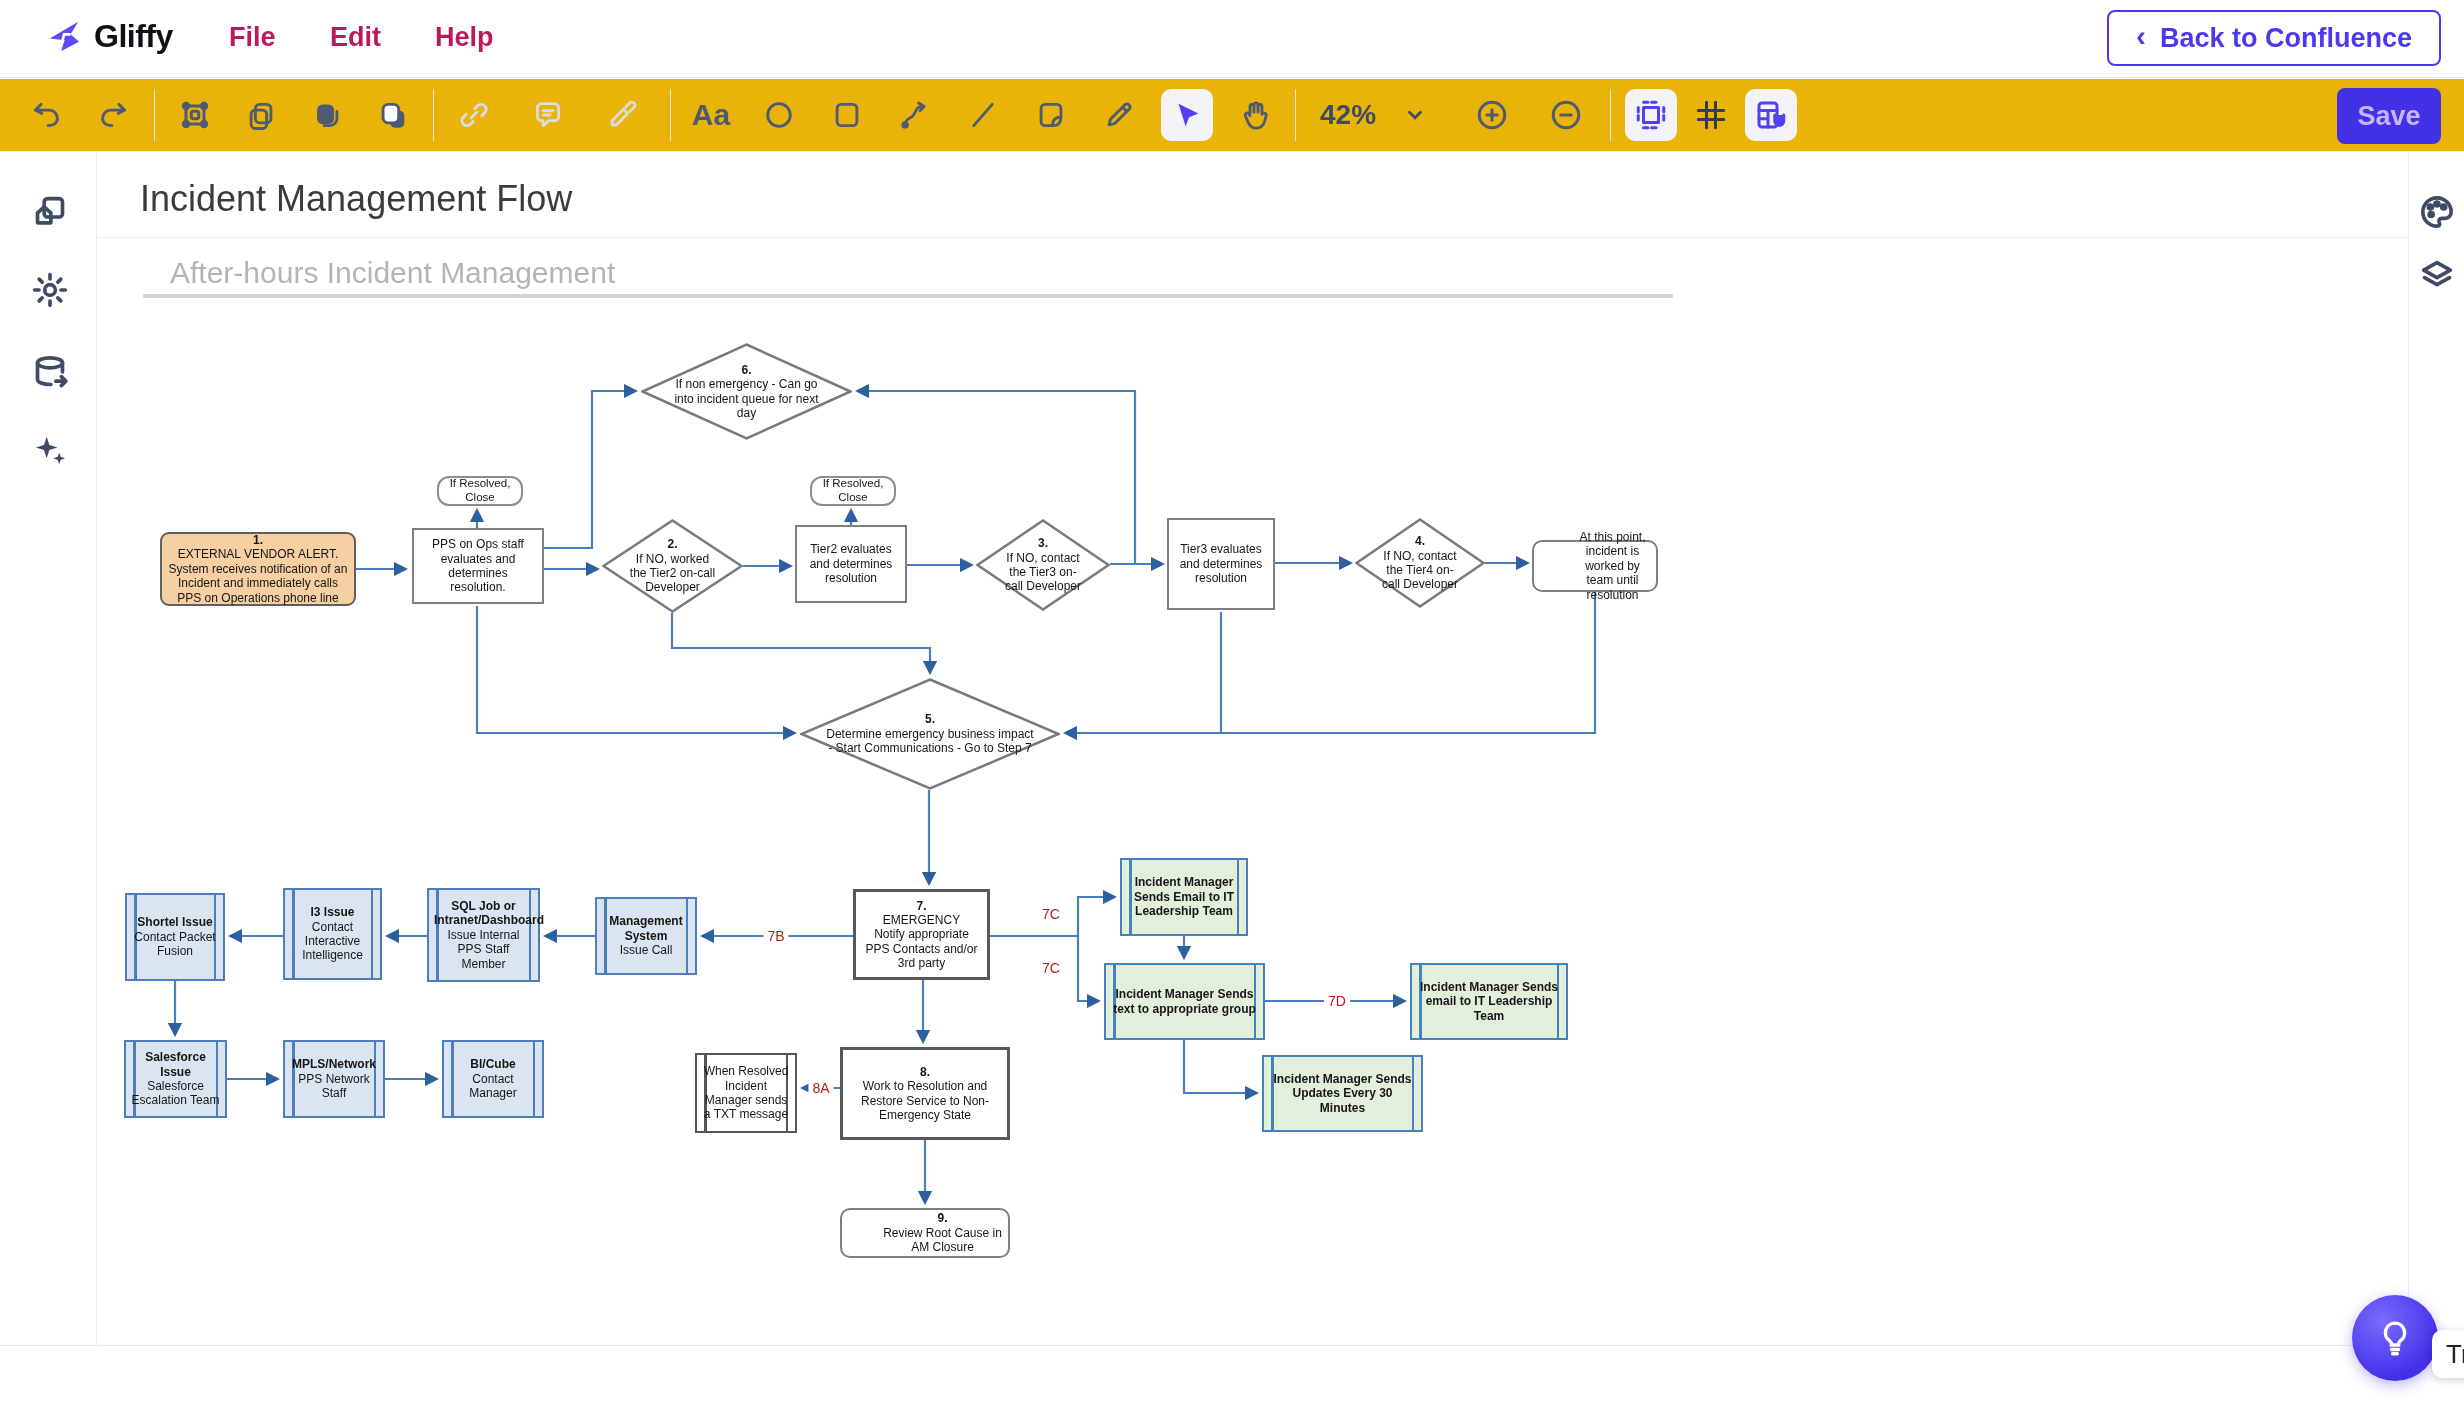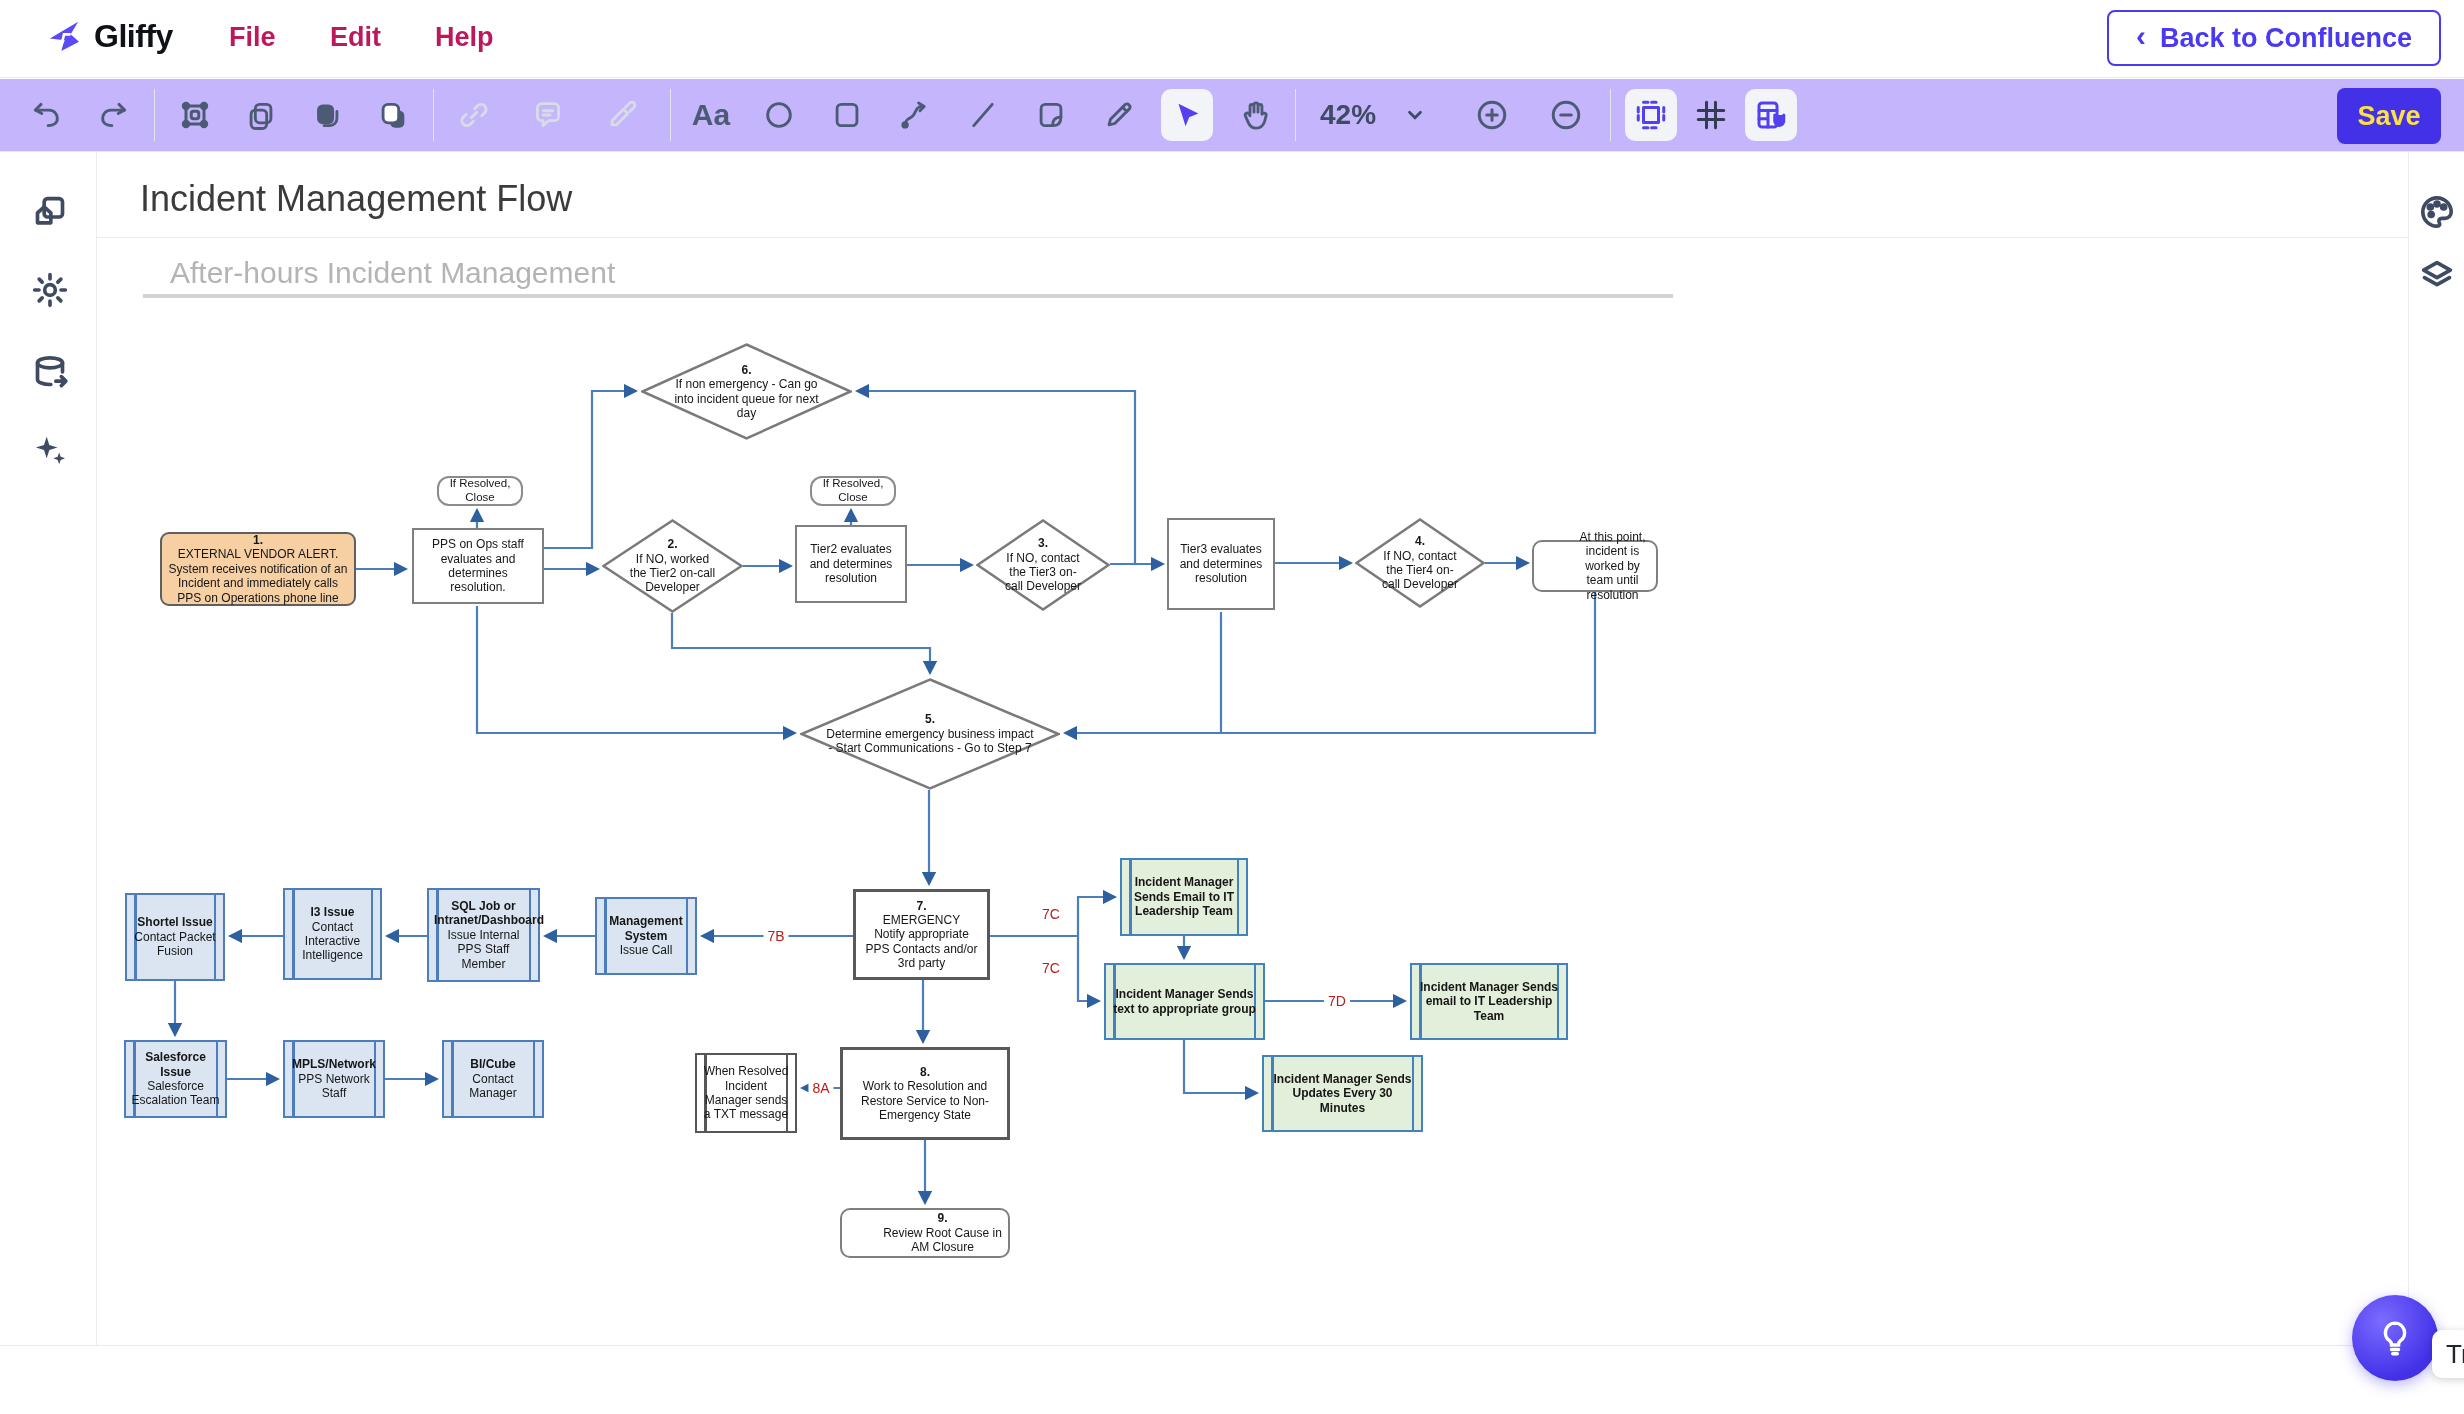--- a/index.html
+++ b/index.html
@@ -2,21 +2,21 @@
 <html><head>
 <meta charset="utf-8">
 <style>
   * { box-sizing: border-box; margin: 0; padding: 0; }
   html,body { width:2464px; height:1414px; overflow:hidden; background:#fff;
     font-family:"Liberation Sans", sans-serif; }
 
   
   #topbar { position:absolute; left:0; top:0; width:2464px; height:78px; background:#fff;
     border-bottom:1px solid #e8e9ee; z-index:6; }
-  #toolbar { position:absolute; left:0; top:79px; width:2464px; height:73px; background:#c4b5fd;
+  #toolbar { position:absolute; left:0; top:79px; width:2464px; height:73px; background:#eab308;
     border-bottom:1px solid #e8e9ee; z-index:6; display:flex; align-items:center; }
   #leftrail { position:absolute; left:0; top:152px; width:97px; height:1193px; background:#fff;
     border-right:1px solid #ececf1; z-index:5; }
   #rightrail { position:absolute; right:0; top:152px; width:56px; height:1193px; background:#fff;
     border-left:1px solid #ececf1; z-index:5; }
   #footer { position:absolute; left:0; top:1345px; width:2464px; height:69px; background:#fff;
     border-top:1px solid #e8e9ee; z-index:7; }
 
   #logo { position:absolute; left:44px; top:16px; display:flex; align-items:center; gap:10px; }
   #logo .logotext { font-size:32px; font-weight:800; color:#0e1116; letter-spacing:-0.5px; }
@@ -28,21 +28,21 @@
 
   .tbtn { width:52px; height:52px; display:flex; align-items:center; justify-content:center;
     color:#4c5a74; border-radius:10px; flex:0 0 auto; }
   .tbtn svg { stroke:currentColor; fill:none; stroke-width:2; stroke-linecap:round; stroke-linejoin:round; }
   .tbtn.disabled { color:#d8dce3; }
   .tbtn.active { background:#f3f4f7; color:#5340f0; }
   .tsep { width:1px; height:52px; background:#e4e5ea; margin:0 14px; flex:0 0 auto; }
   #zoomdrop { display:flex; align-items:center; gap:28px; color:#3f4a63; font-size:28px; font-weight:700;
     padding:0 10px; }
   #save-btn { position:absolute; left:2337px; top:88px; width:104px; height:56px; background:#4331e8;
-    color:#fde047; font-size:27px; font-weight:700; border:none; border-radius:8px; z-index:7; }
+    color:#c4b5fd; font-size:27px; font-weight:700; border:none; border-radius:8px; z-index:7; }
 
   .railbtn { position:absolute; left:26px; width:48px; height:48px; display:flex; align-items:center;
     justify-content:center; color:#3f4a63; }
   .railbtn svg { stroke:currentColor; fill:none; stroke-width:2.2; stroke-linecap:round; stroke-linejoin:round; }
   #rightrail .railbtn { left:4px; }
 
   
   #doc-title { position:absolute; left:140px; top:178px; z-index:2; font-size:36px; font-weight:300;
     color:#3b3b3b; letter-spacing:0; }
   #title-divider { position:absolute; left:97px; top:237px; width:2311px; height:1px; background:#ededed; z-index:1; }

